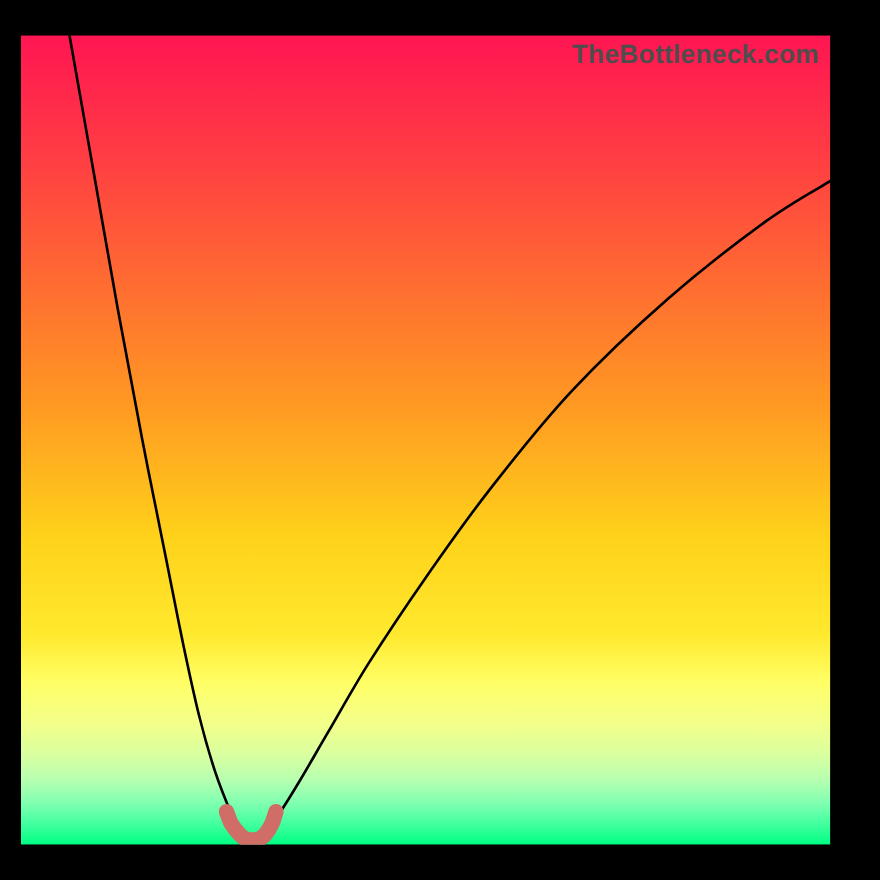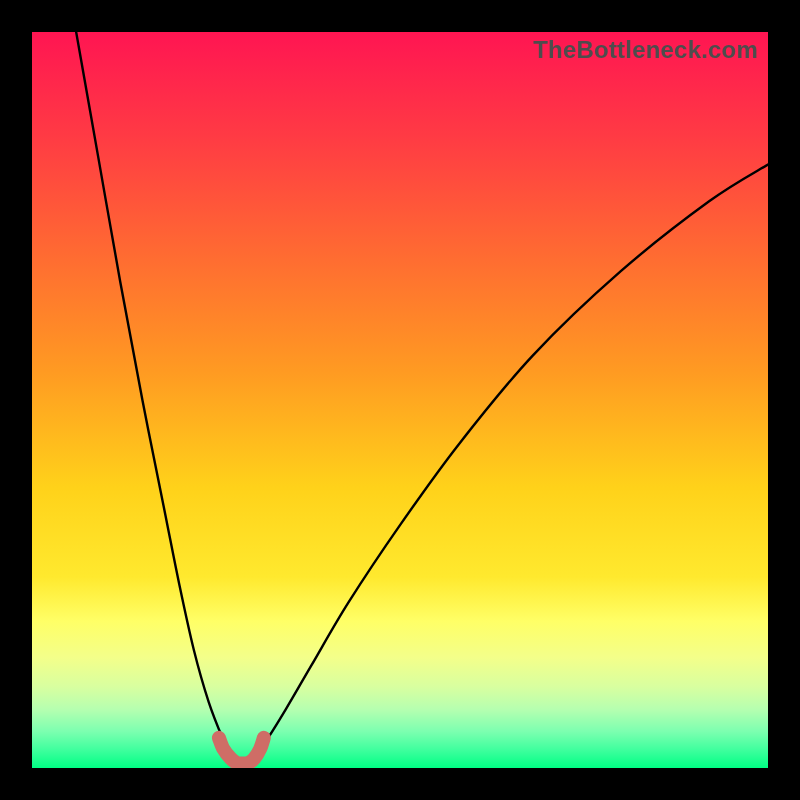--- a/index.html
+++ b/index.html
@@ -6,21 +6,21 @@
     margin: 0;
     padding: 0;
     width: 800px;
     height: 800px;
     background: #000;
     overflow: hidden;
     font-family: Arial, Helvetica, sans-serif;
   }
   .frame {
     position: absolute;
-    left: 32px;
+    left: 19px;
     top: 32px;
     width: 736px;
     height: 736px;
     overflow: hidden;
   }
   .gradient {
     position: absolute;
     inset: 0;
   }
   .watermark {

